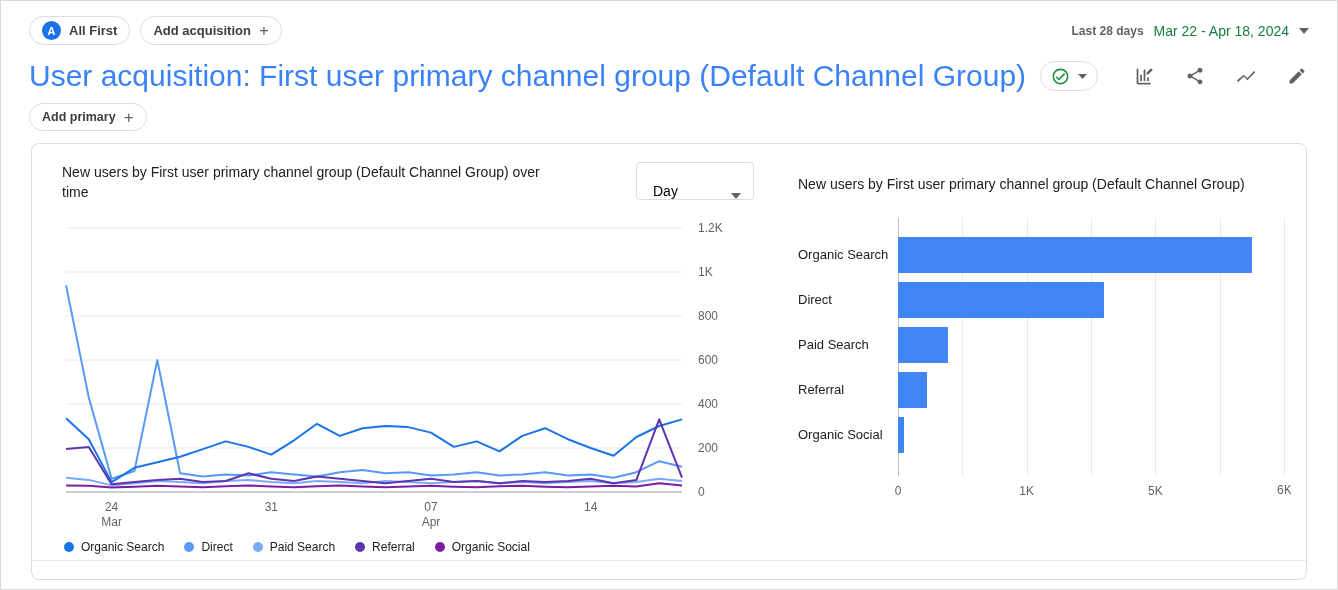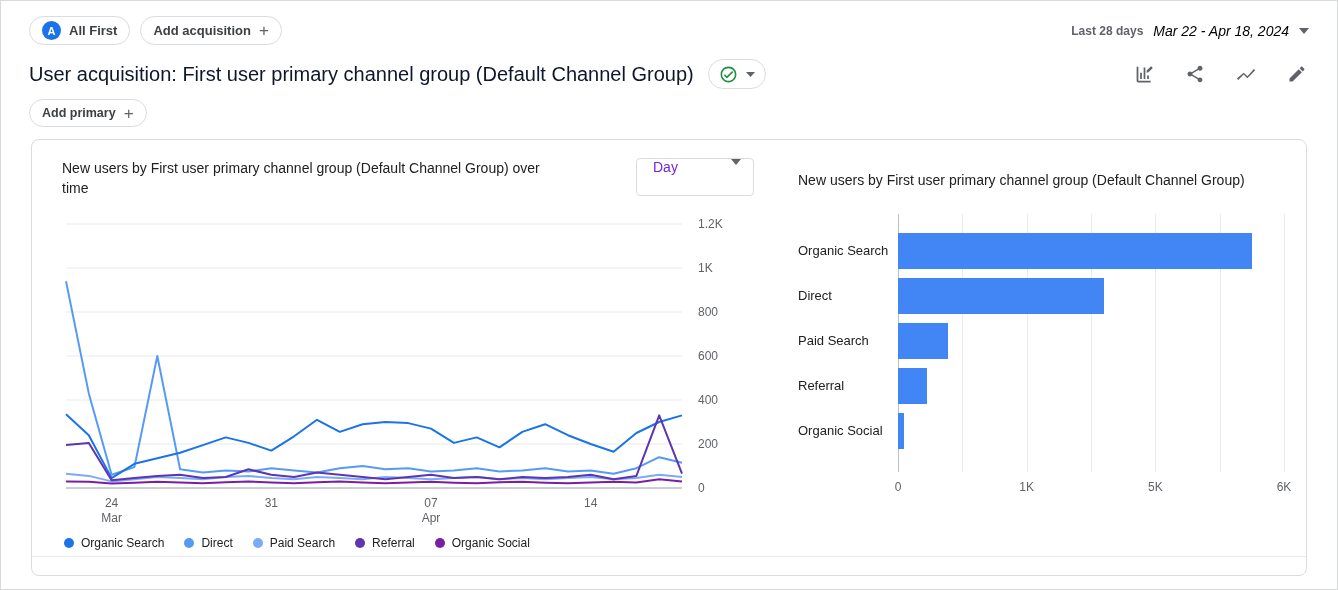--- a/index.html
+++ b/index.html
@@ -22,24 +22,24 @@
     margin-right: 10px;
   }
   .avatar {
     width: 19px; height: 19px; border-radius: 50%;
     background: #1a73e8; color: #fff; font-size: 11px; font-weight: 700;
     display: inline-flex; align-items: center; justify-content: center;
   }
   .plus { font-size: 17px; font-weight: 400; color: #5f6368; line-height: 1; }
   .date-range { margin-left: auto; display: flex; align-items: center; gap: 10px; cursor: pointer; }
   .date-label { font-size: 12px; font-weight: 700; color: #5f6368; }
-  .date-value { font-size: 14px; color: #000000; font-style: italic; }
+  .date-value { font-size: 14px; color: #15803d; }
   
   .title-row { display: flex; align-items: center; gap: 14px; padding: 8px 28px 2px 28px; }
-  .page-title { font-size: 20px; font-weight: 400; color: #0f172a; white-space: nowrap; }
+  .page-title { font-size: 30px; font-weight: 400; color: #3b82f6; white-space: nowrap; }
   .status-pill {
     display: inline-flex; align-items: center; gap: 8px;
     border: 1px solid #dadce0; border-radius: 16px; height: 30px; padding: 0 10px;
     background: #fff; cursor: pointer;
   }
   .title-icons { margin-left: auto; display: flex; align-items: center; gap: 26px; }
   .icon-btn { background: none; border: none; cursor: pointer; padding: 2px; line-height: 0; }
   
   .filter-row { padding: 8px 28px 0 28px; }
   .filter-chip {
@@ -53,24 +53,24 @@
     border: 1px solid #dadce0; border-radius: 8px;
     height: 437px; background: #fff;
     padding: 18px 30px 0 30px;
     position: relative;
   }
   .charts { display: flex; }
   .left-chart { width: 692px; flex: none; }
   .chart-header { display: flex; justify-content: space-between; align-items: flex-start; min-height: 50px; }
   .chart-title { font-size: 14px; line-height: 20px; color: #202124; width: 505px; }
   .granularity {
-    display: inline-flex; align-items: flex-start; justify-content: space-between;
+    display: inline-flex; align-items: flex-end; justify-content: space-between;
     width: 118px; height: 38px; padding: 0 12px 0 16px;
     border: 1px solid #dadce0; border-radius: 4px; background: #fff;
-    font-size: 14px; color: #6d28d9; cursor: pointer;
+    font-size: 14px; color: #000000; cursor: pointer;
   }
   .legend { display: flex; align-items: center; gap: 20px; margin-top: 6px; padding-left: 2px; }
   .legend-item { display: inline-flex; align-items: center; gap: 7px; font-size: 12px; color: #202124; cursor: pointer; }
   .legend-dot { width: 10px; height: 10px; border-radius: 50%; display: inline-block; }
   
   .right-chart { flex: 1; padding-left: 44px; padding-top: 12px; }
   .bar-chart { display: flex; margin-top: 24px; }
   .bar-labels { width: 100px; flex: none; padding-top: 14px; }
   .bar-cat { height: 45px; display: flex; align-items: center; font-size: 13px; color: #202124; }
   .bar-plot-col { width: 386px; flex: none; }
@@ -243,20 +243,20 @@
                 </div>
                 <div class="bar-row">
                   <div class="bar" style="width: 1.66667%; background: rgb(66, 133, 244);"></div>
                 </div>
               </div>
             </div>
           <div class="bar-axis">
               <span class="bar-tick" style="left: 0%;">0</span>
               <span class="bar-tick" style="left: 33.3333%;">1K</span>
               <span class="bar-tick" style="left: 66.6667%;">5K</span>
-              <span class="bar-tick" style="left: 100%;">6K</span>
+              <span class="bar-tick" style="left: 100%; font-family: Liberation Mono, monospace;">6K</span>
             </div>
         </div>
       </div>
     </div>
   </div>
   <div class="card-divider"></div>
 </div>
 
 </body></html>

